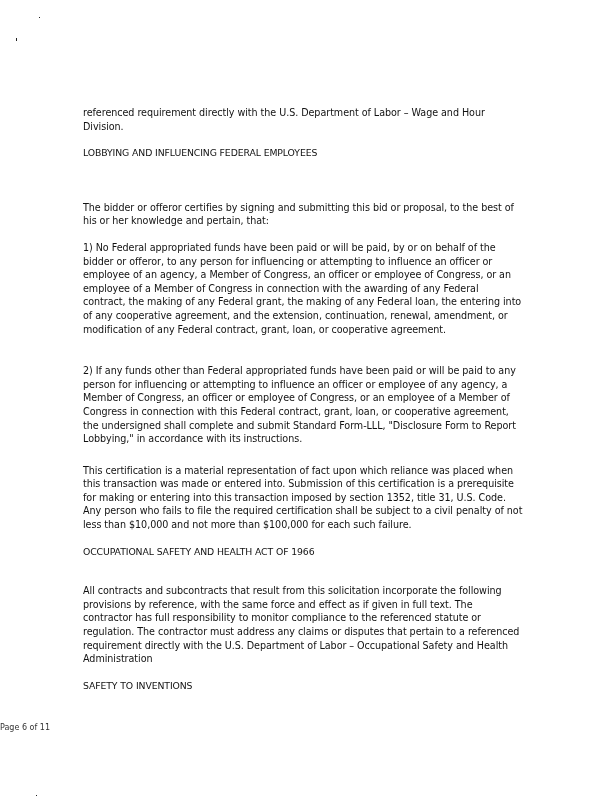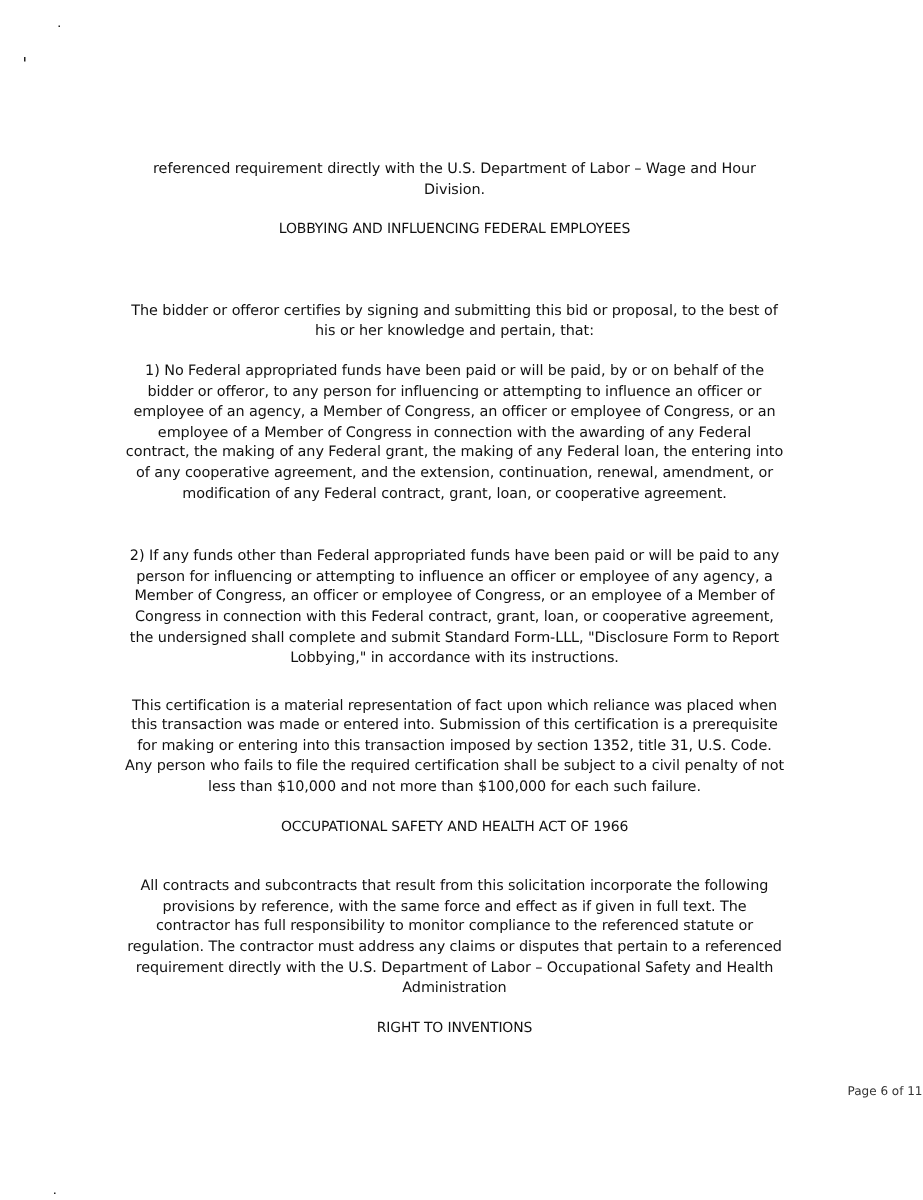--- a/index.html
+++ b/index.html
@@ -5,27 +5,27 @@
     html, body { margin: 0; padding: 0; background: #ffffff; }
     body { width: 615px; height: 800px; position: relative; overflow: hidden; }
     .page {
       position: absolute; left: 0; top: 0; width: 615px; height: 800px; background: #ffffff;
       font-family: "DejaVu Sans", sans-serif; color: #111111;
     }
     .content {
       position: absolute; left: 83px; top: 106px; width: 440px;
       font-size: 9.6px; line-height: 13.6px; letter-spacing: -0.05px;
     }
-    p { margin: 0; text-align: center; }
+    p { margin: 0; }
     .heading { font-weight: normal; font-size: 9.3px; letter-spacing: -0.1px; }
     .gap-s { height: 13px; }
     .gap-m { height: 18px; }
     .gap-l { height: 28px; }
     .footer {
-      position: absolute; top: 723px; left: 0; width: 615px; text-align: right;
+      position: absolute; top: 723px; left: 0; width: 615px; text-align: left;
       font-size: 8px; color: #333333; font-family: "DejaVu Sans", sans-serif;
     }
     .speck { position: absolute; background: #222222; }
   </style>
 </head>
 <body>
 
 <div class="page">
   <div class="speck" style="left:39px;top:17px;width:1px;height:1px;"></div>
   <div class="speck" style="left:16px;top:38px;width:1px;height:3px;"></div>
@@ -43,18 +43,18 @@
     <div class="gap-l"></div>
     <p>2) If any funds other than Federal appropriated funds have been paid or will be paid to any person for influencing or attempting to influence an officer or employee of any agency, a Member of Congress, an officer or employee of Congress, or an employee of a Member of Congress in connection with this Federal contract, grant, loan, or cooperative agreement, the undersigned shall complete and submit Standard Form-LLL, "Disclosure Form to Report Lobbying," in accordance with its instructions.</p>
     <div class="gap-m"></div>
     <p>This certification is a material representation of fact upon which reliance was placed when this transaction was made or entered into. Submission of this certification is a prerequisite for making or entering into this transaction imposed by section 1352, title 31, U.S. Code. Any person who fails to file the required certification shall be subject to a civil penalty of not less than $10,000 and not more than $100,000 for each such failure.</p>
     <div class="gap-s"></div>
     <p class="heading">OCCUPATIONAL SAFETY AND HEALTH ACT OF 1966</p>
     <div class="gap-s"></div>
     <div class="gap-s"></div>
     <p>All contracts and subcontracts that result from this solicitation incorporate the following provisions by reference, with the same force and effect as if given in full text. The contractor has full responsibility to monitor compliance to the referenced statute or regulation. The contractor must address any claims or disputes that pertain to a referenced requirement directly with the U.S. Department of Labor – Occupational Safety and Health Administration</p>
     <div class="gap-s"></div>
-    <p class="heading">RIGHT TO INVENTIONS</p>
+    <p class="heading">SAFETY TO INVENTIONS</p>
     <div class="gap-s"></div>
   </div>
 
   <div class="footer">Page 6 of 11</div>
 </div>
 
 </body></html>

